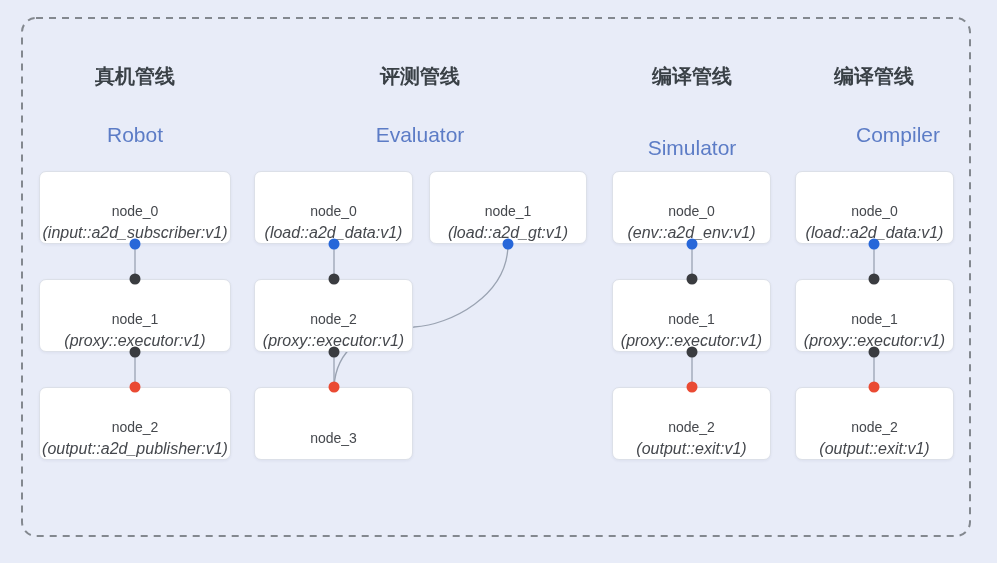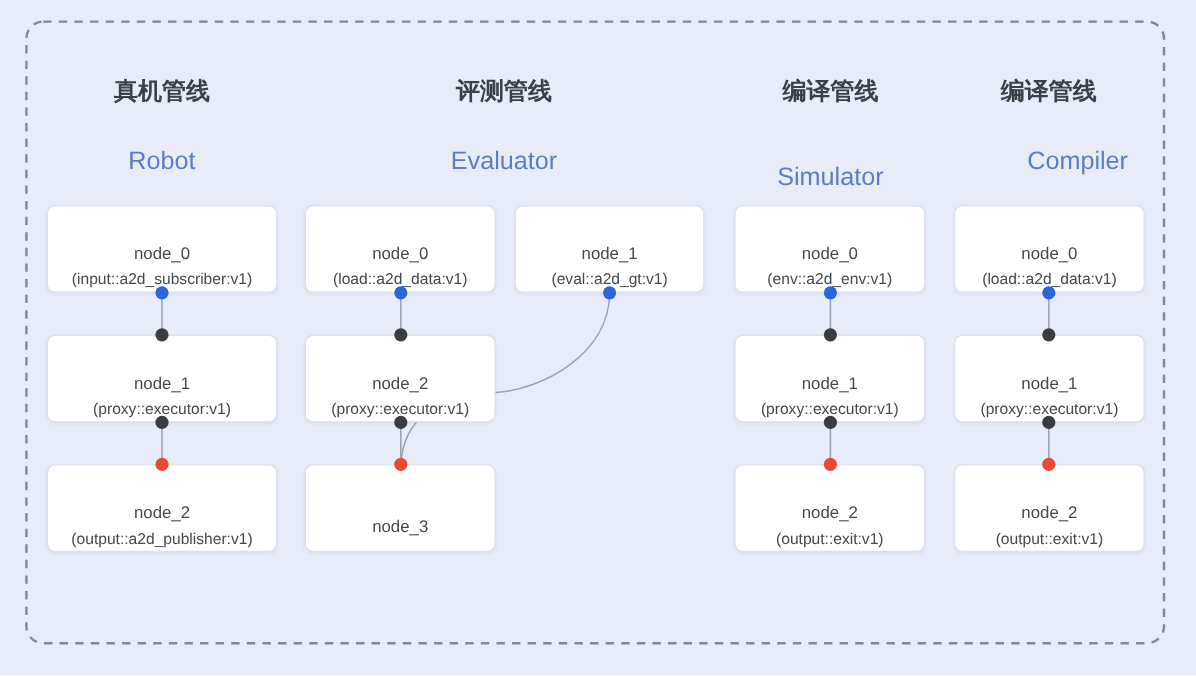--- a/index.html
+++ b/index.html
@@ -23,21 +23,21 @@
   }
   .node{
     position:absolute;box-sizing:border-box;z-index:2;
     background:var(--box-fill,#fff);
     border:1px solid var(--box-border,#DCE0E8);
     border-radius:7px;
     box-shadow:0 1px 3px rgba(30,41,78,.06);
     display:flex;flex-direction:column;align-items:center;justify-content:center;
   }
   .node .nm{font-size:14px;color:var(--node-text,#45484D);line-height:22px;margin-top:28px;}
-  .node .tp{font-size:13px;color:var(--node-text,#45484D);line-height:22px;}
+  .node .tp{font-size:16px;color:var(--node-text,#45484D);line-height:22px;font-style:italic;}
   .port{
     position:absolute;width:11px;height:11px;border-radius:50%;
     transform:translate(-50%,-50%);z-index:3;
   }
 </style>
 </head>
 <body>
 
 <div class="canvas">
   <svg class="edge-layer" width="997" height="563">
@@ -74,21 +74,21 @@
     <div class="port" style="left: 135px; top: 352px; background: var(--port-black);"></div>
     <div class="port" style="left: 135px; top: 387px; background: var(--port-red);"></div>
     <div class="title-zh" style="left: 420px; top: 76px;">评测管线</div>
     <div class="title-en" style="left: 420px; top: 135px;">Evaluator</div>
     <div class="node" style="left: 254px; top: 171px; width: 159px; height: 73px;">
       <div class="nm">node_0</div>
       <div class="tp">(load::a2d_data:v1)</div>
     </div>
     <div class="node" style="left: 429px; top: 171px; width: 158px; height: 73px;">
       <div class="nm">node_1</div>
-      <div class="tp">(eval::a2d_gt:v1)</div>
+      <div class="tp">(load::a2d_gt:v1)</div>
     </div>
     <div class="node" style="left: 254px; top: 279px; width: 159px; height: 73px;">
       <div class="nm">node_2</div>
       <div class="tp">(proxy::executor:v1)</div>
     </div>
     <div class="node" style="left: 254px; top: 387px; width: 159px; height: 73px;">
       <div class="nm">node_3</div>
     </div>
     <div class="port" style="left: 334px; top: 244px; background: var(--port-blue);"></div>
     <div class="port" style="left: 508px; top: 244px; background: var(--port-blue);"></div>

